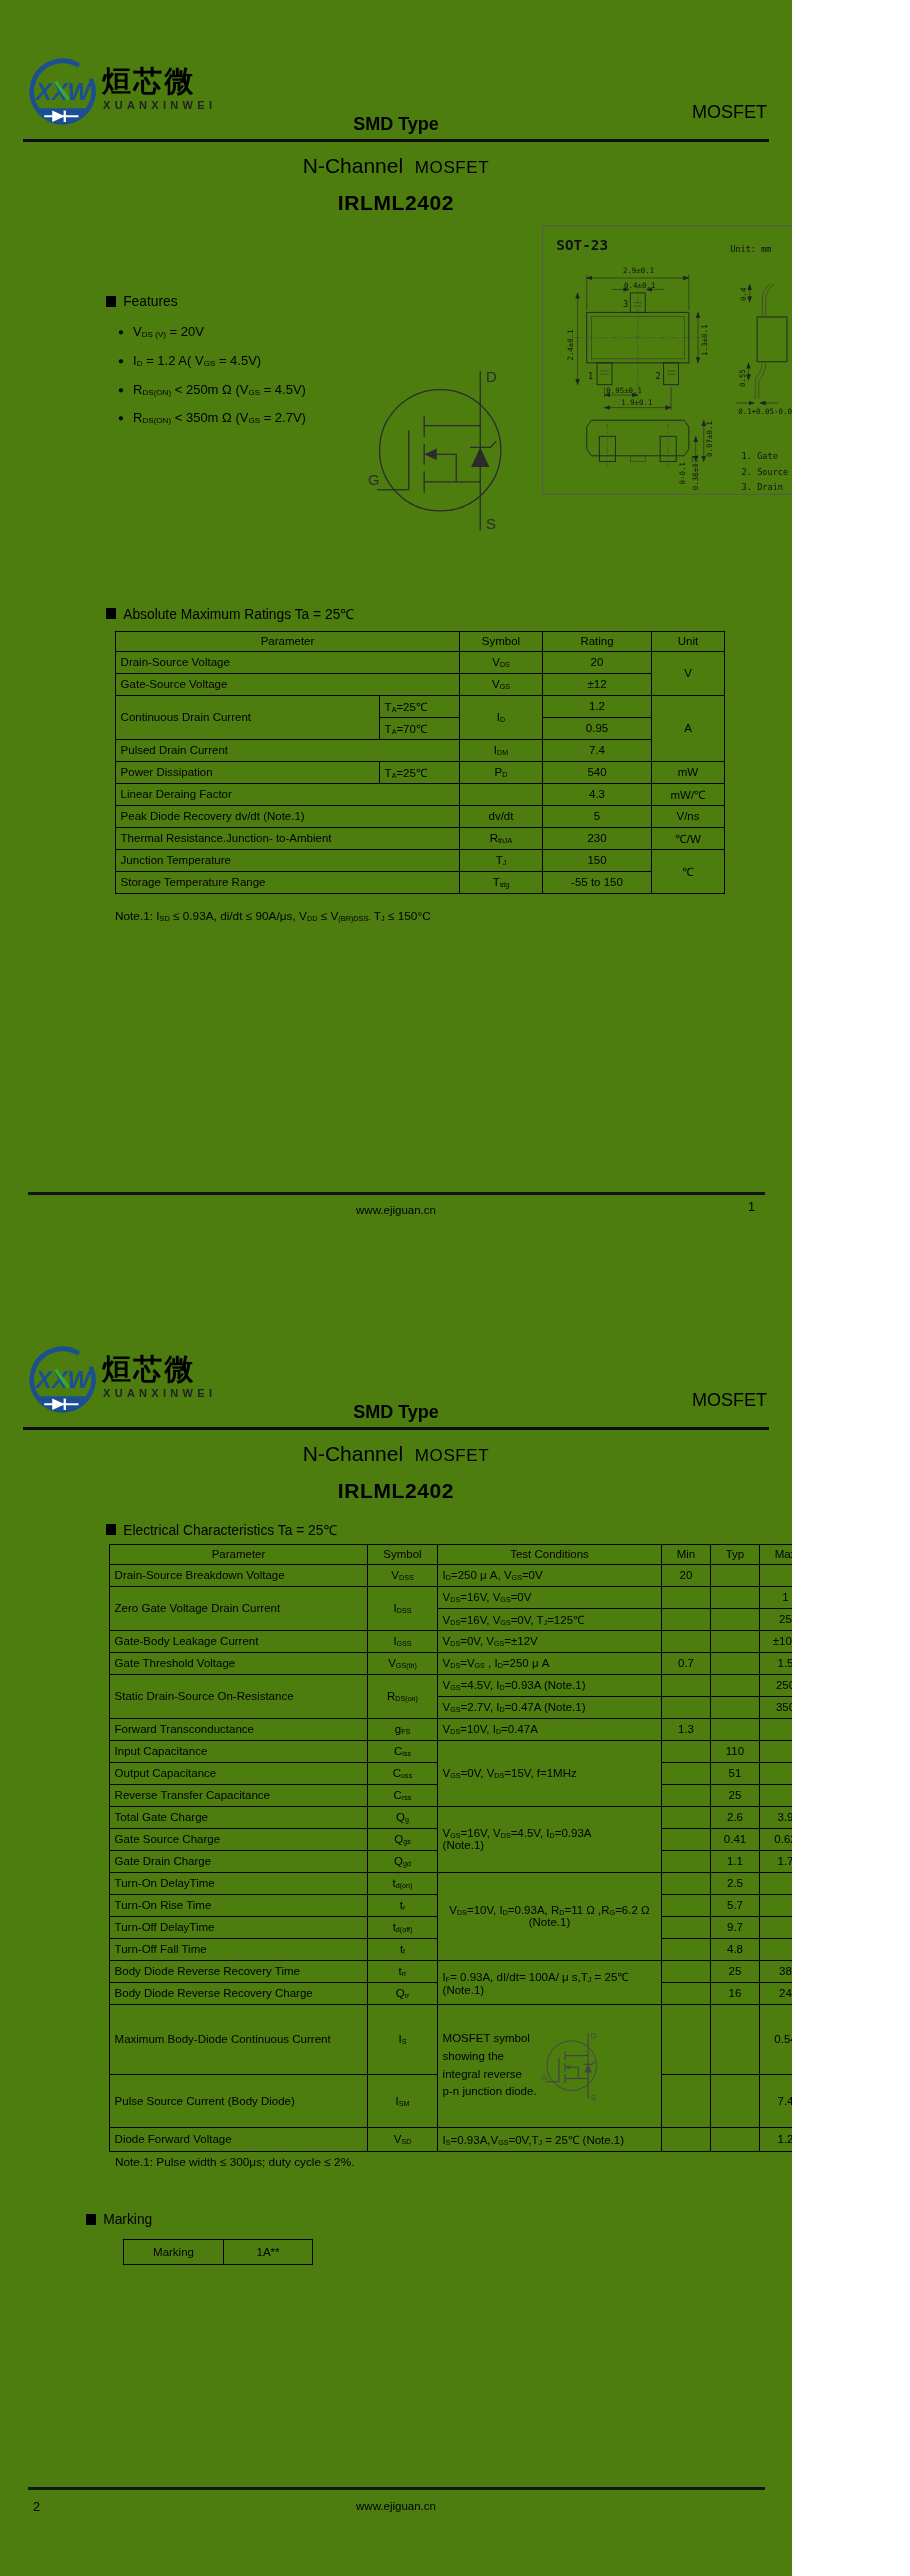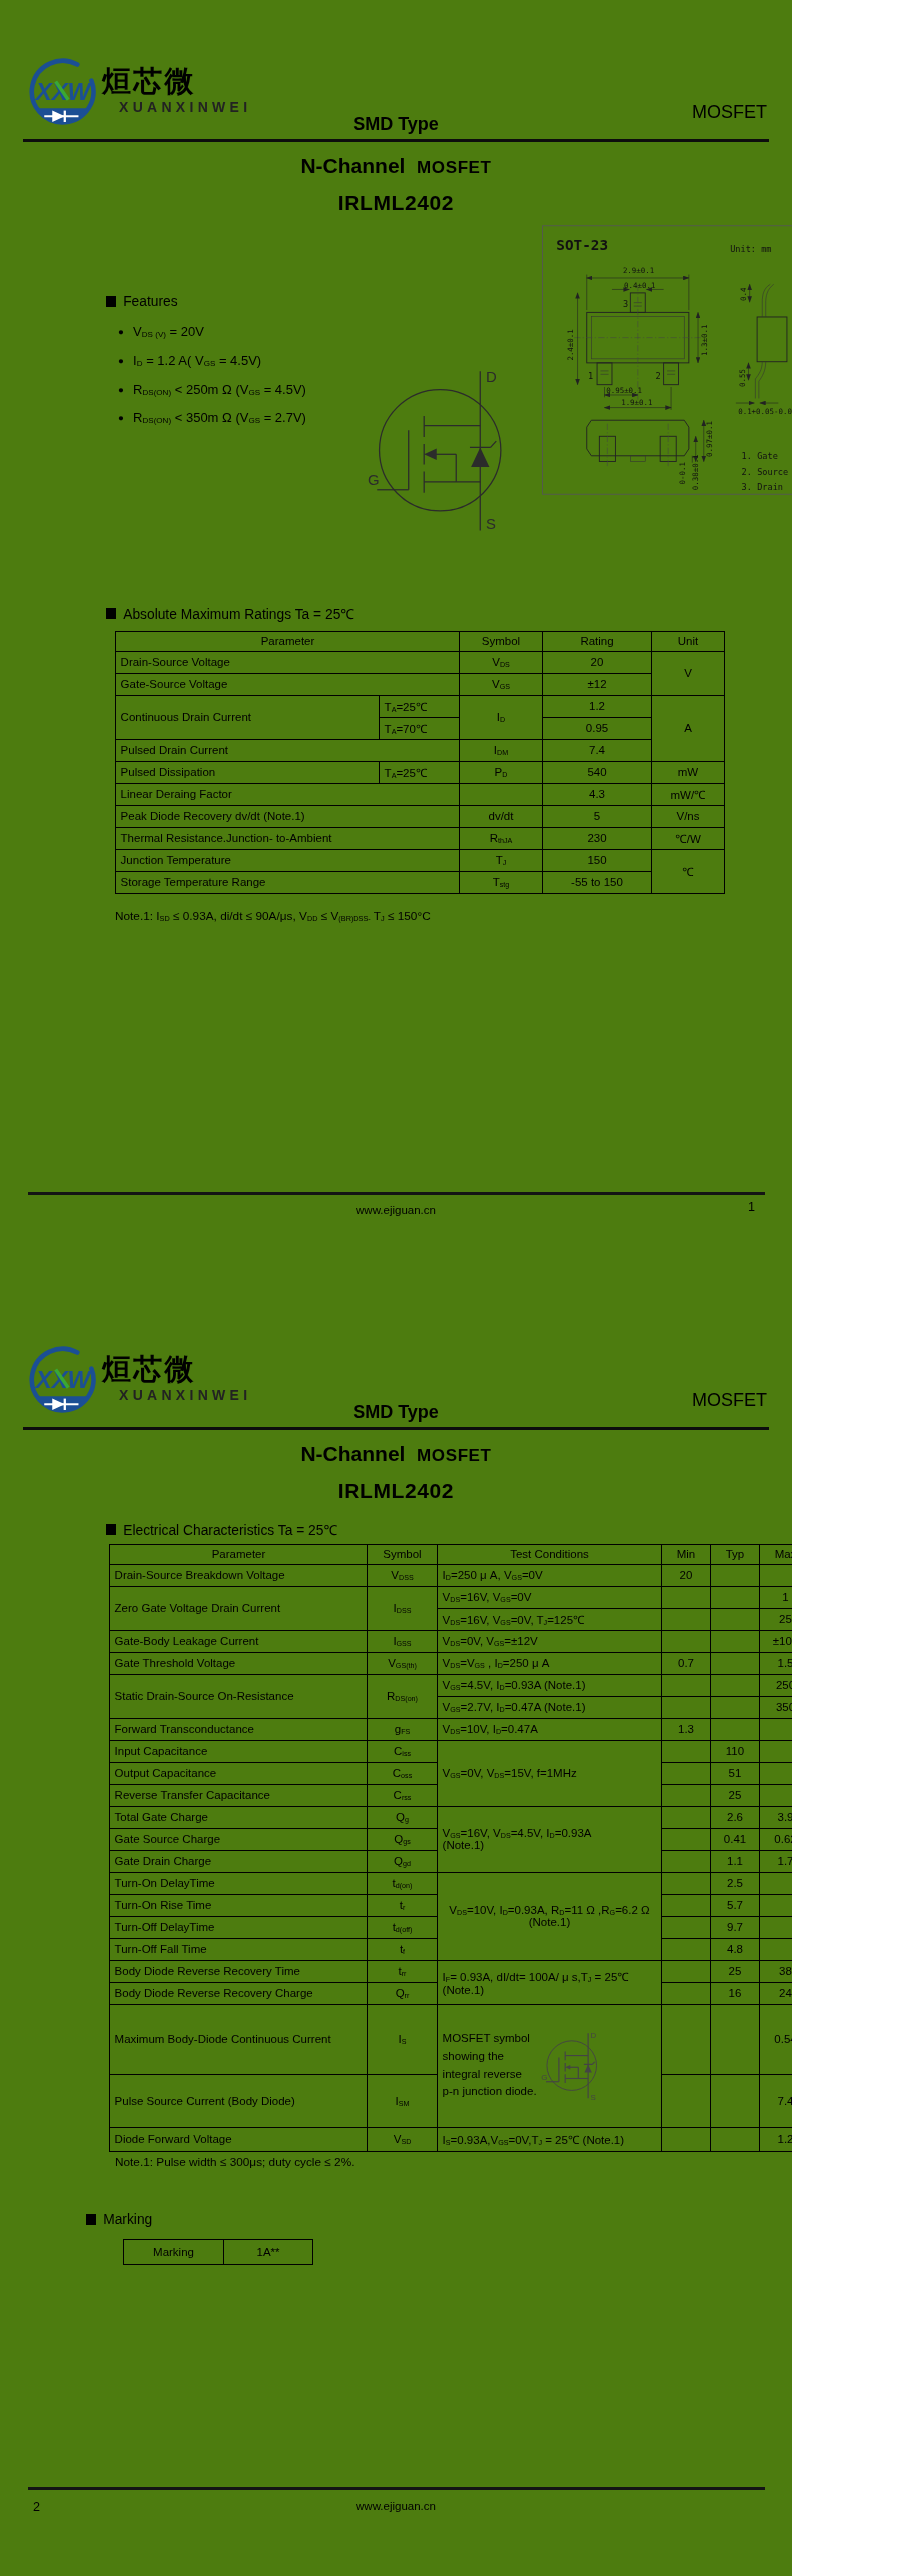--- a/index.html
+++ b/index.html
@@ -3,27 +3,27 @@
 <meta charset="utf-8">
 <style>
   html,body{margin:0;padding:0;background:#fff;}
   body{width:910px;font-family:"Liberation Sans",sans-serif;color:#000;}
   .page{position:relative;width:792px;height:1288px;background:#4d7c0f;overflow:hidden;}
   sub{font-size:0.62em;vertical-align:-0.18em;line-height:0;letter-spacing:0;}
 
   
   .logo-wrap{position:absolute;left:26px;top:53px;width:73px;height:73px;}
   .brand-cn{position:absolute;left:102px;top:62px;font-size:29px;font-weight:bold;font-family:"DejaVu Sans",sans-serif;letter-spacing:2.3px;}
-  .brand-en{position:absolute;left:103px;top:99px;font-size:14px;letter-spacing:4.3px;color:#222;font-weight:600;margin-left:16px;}
+  .brand-en{position:absolute;left:103px;top:99px;font-size:11px;letter-spacing:4.3px;color:#222;font-weight:600;}
   .hdr-center{position:absolute;left:0;right:0;top:114px;text-align:center;font-size:18px;font-weight:600;}
   .hdr-right{position:absolute;right:25px;top:102px;font-size:18px;font-weight:500;}
   .hdr-rule{position:absolute;left:23px;right:23px;top:139px;height:2.9px;background:#0d0d0d;}
 
   
-  .title1{position:absolute;left:0;right:0;top:154px;text-align:center;font-weight:bold;font-size:21px;}
+  .title1{position:absolute;left:0;right:0;top:154px;text-align:center;font-weight:normal;font-size:21px;}
   .title1 .small{font-size:17px;letter-spacing:0.6px;}
   .title2{position:absolute;left:0;right:0;top:191px;text-align:center;font-weight:bold;font-size:21px;letter-spacing:0.6px;}
 
   
   .sect{position:absolute;font-size:13.8px;display:flex;align-items:center;}
   .sq{display:inline-block;width:10.3px;height:10.3px;background:#000;margin-right:6.9px;flex:0 0 auto;}
 
   
   .features{position:absolute;left:118px;top:324px;}
   .feat{display:flex;align-items:center;margin-bottom:13.8px;font-size:13px;}
@@ -255,21 +255,21 @@
     <tr>
       <td class="l cond">T<sub>A</sub>=70℃</td>
       <td class="c">0.95</td>
     </tr>
     <tr>
       <td colspan="2" class="l">Pulsed Drain Current</td>
       <td class="c">I<sub>DM</sub></td>
       <td class="c">7.4</td>
     </tr>
     <tr>
-      <td class="l">Pulsed Dissipation</td>
+      <td class="l">Power Dissipation</td>
       <td class="l cond">T<sub>A</sub>=25℃</td>
       <td class="c">P<sub>D</sub></td>
       <td class="c">540</td>
       <td class="c">mW</td>
     </tr>
     <tr>
       <td colspan="2" class="l">Linear Deraing Factor</td>
       <td class="c"></td>
       <td class="c">4.3</td>
       <td class="c">mW/℃</td>

